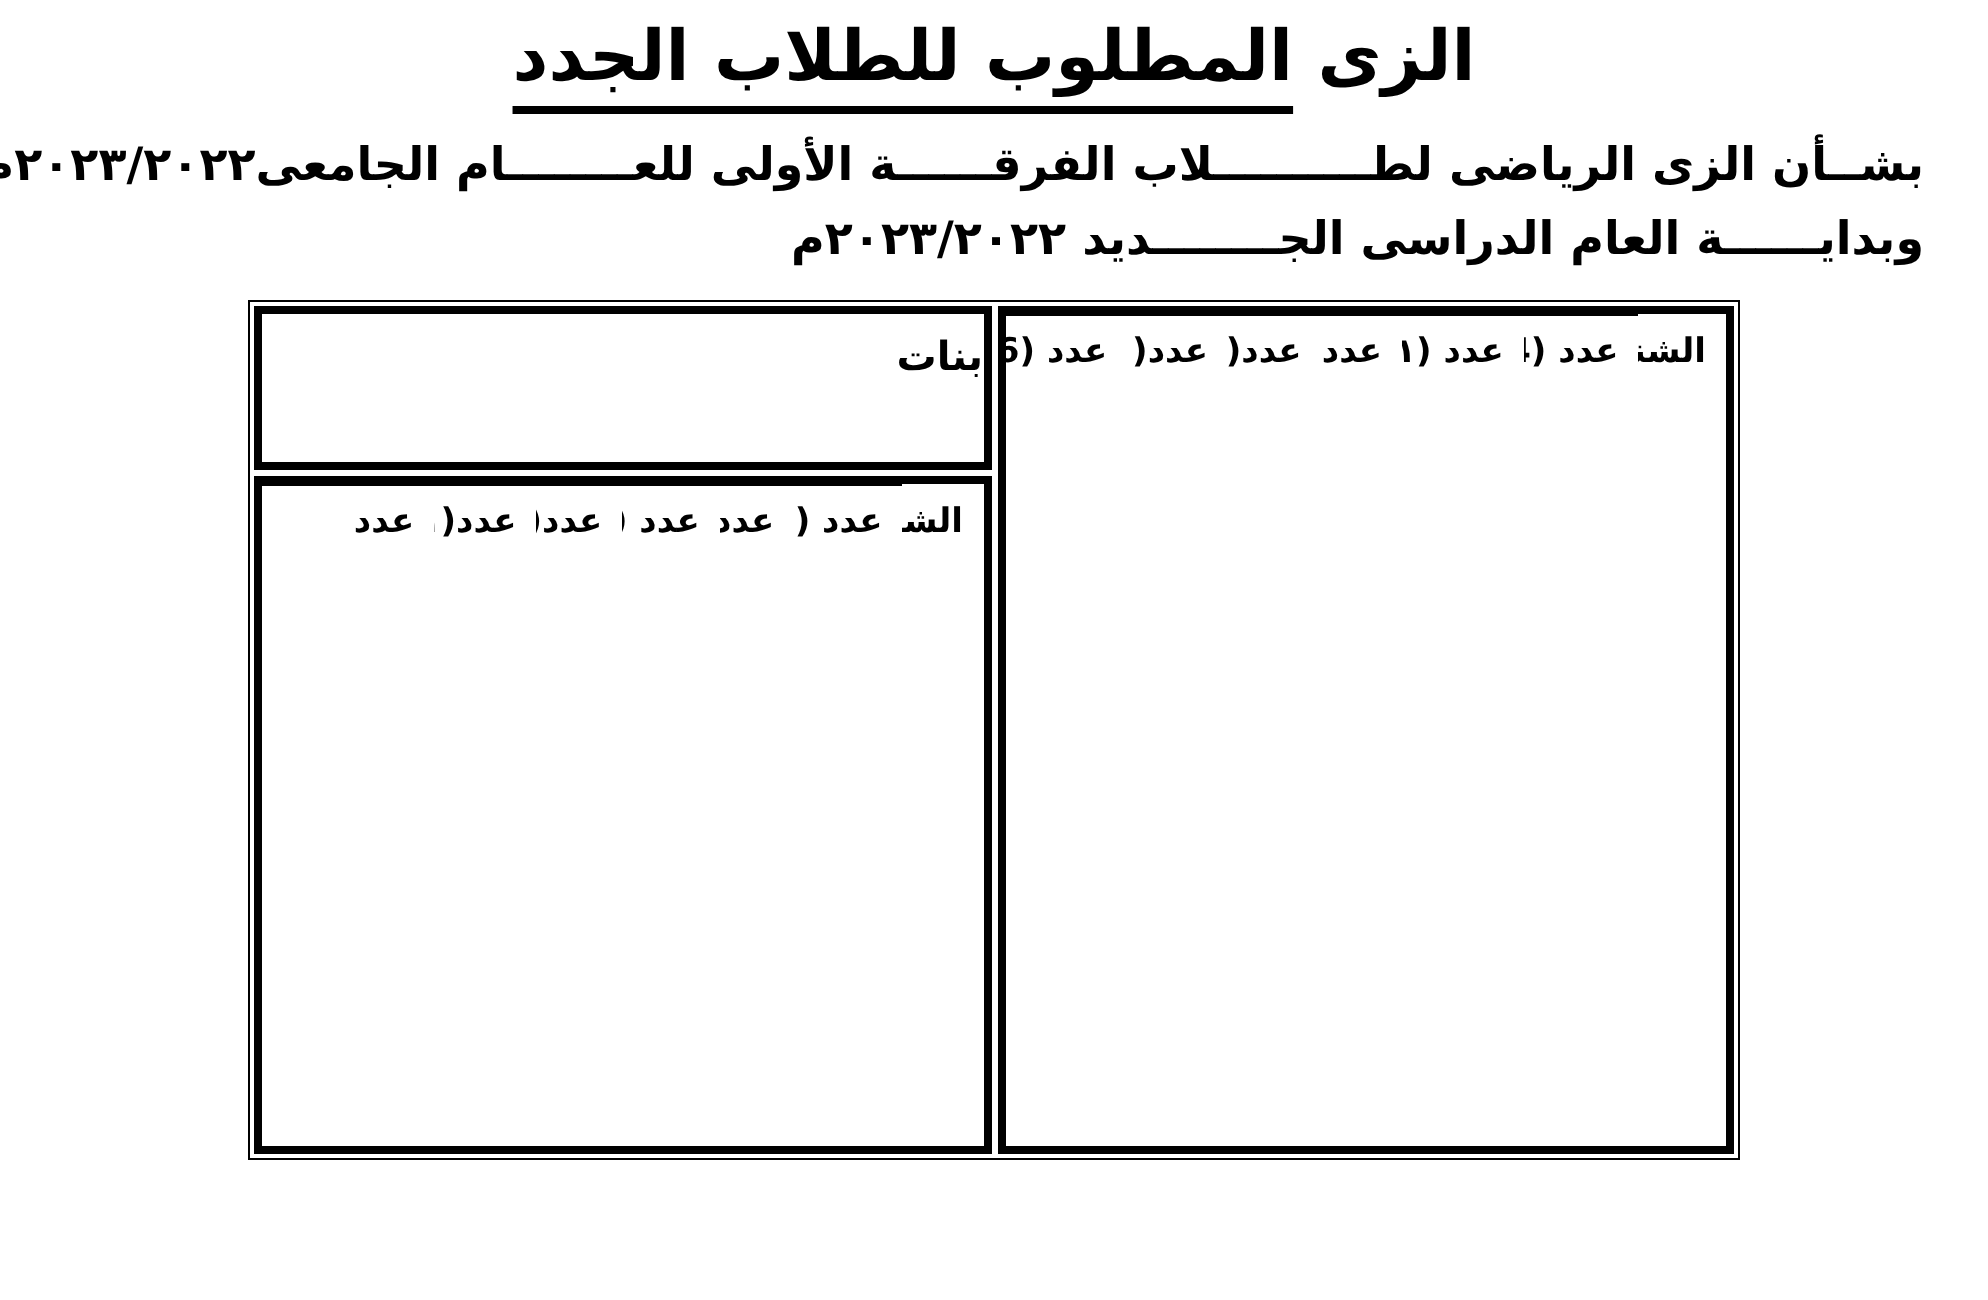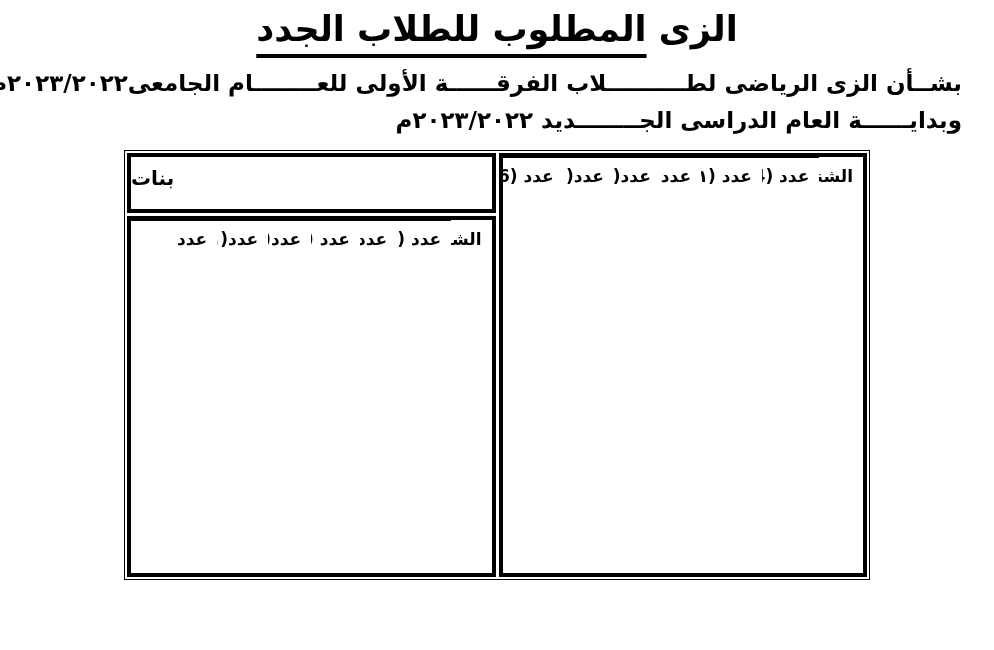--- a/index.html
+++ b/index.html
@@ -42,22 +42,22 @@
     height:430px;
   }
   .col{
     flex:1;min-width:0;
     display:flex;flex-direction:column;
     gap:3px;
   }
   .col-head{
     border:4px solid #000;
     box-sizing:border-box;
-    height:60px;
-    text-align:left;
+    height:82px;
+    text-align:right;
     font-size:20px;
     padding-top:9px;
   }
   .col-body{
     border:4px solid #000;
     box-sizing:border-box;
     flex:1;
     display:flex;
   }
   .trow{

